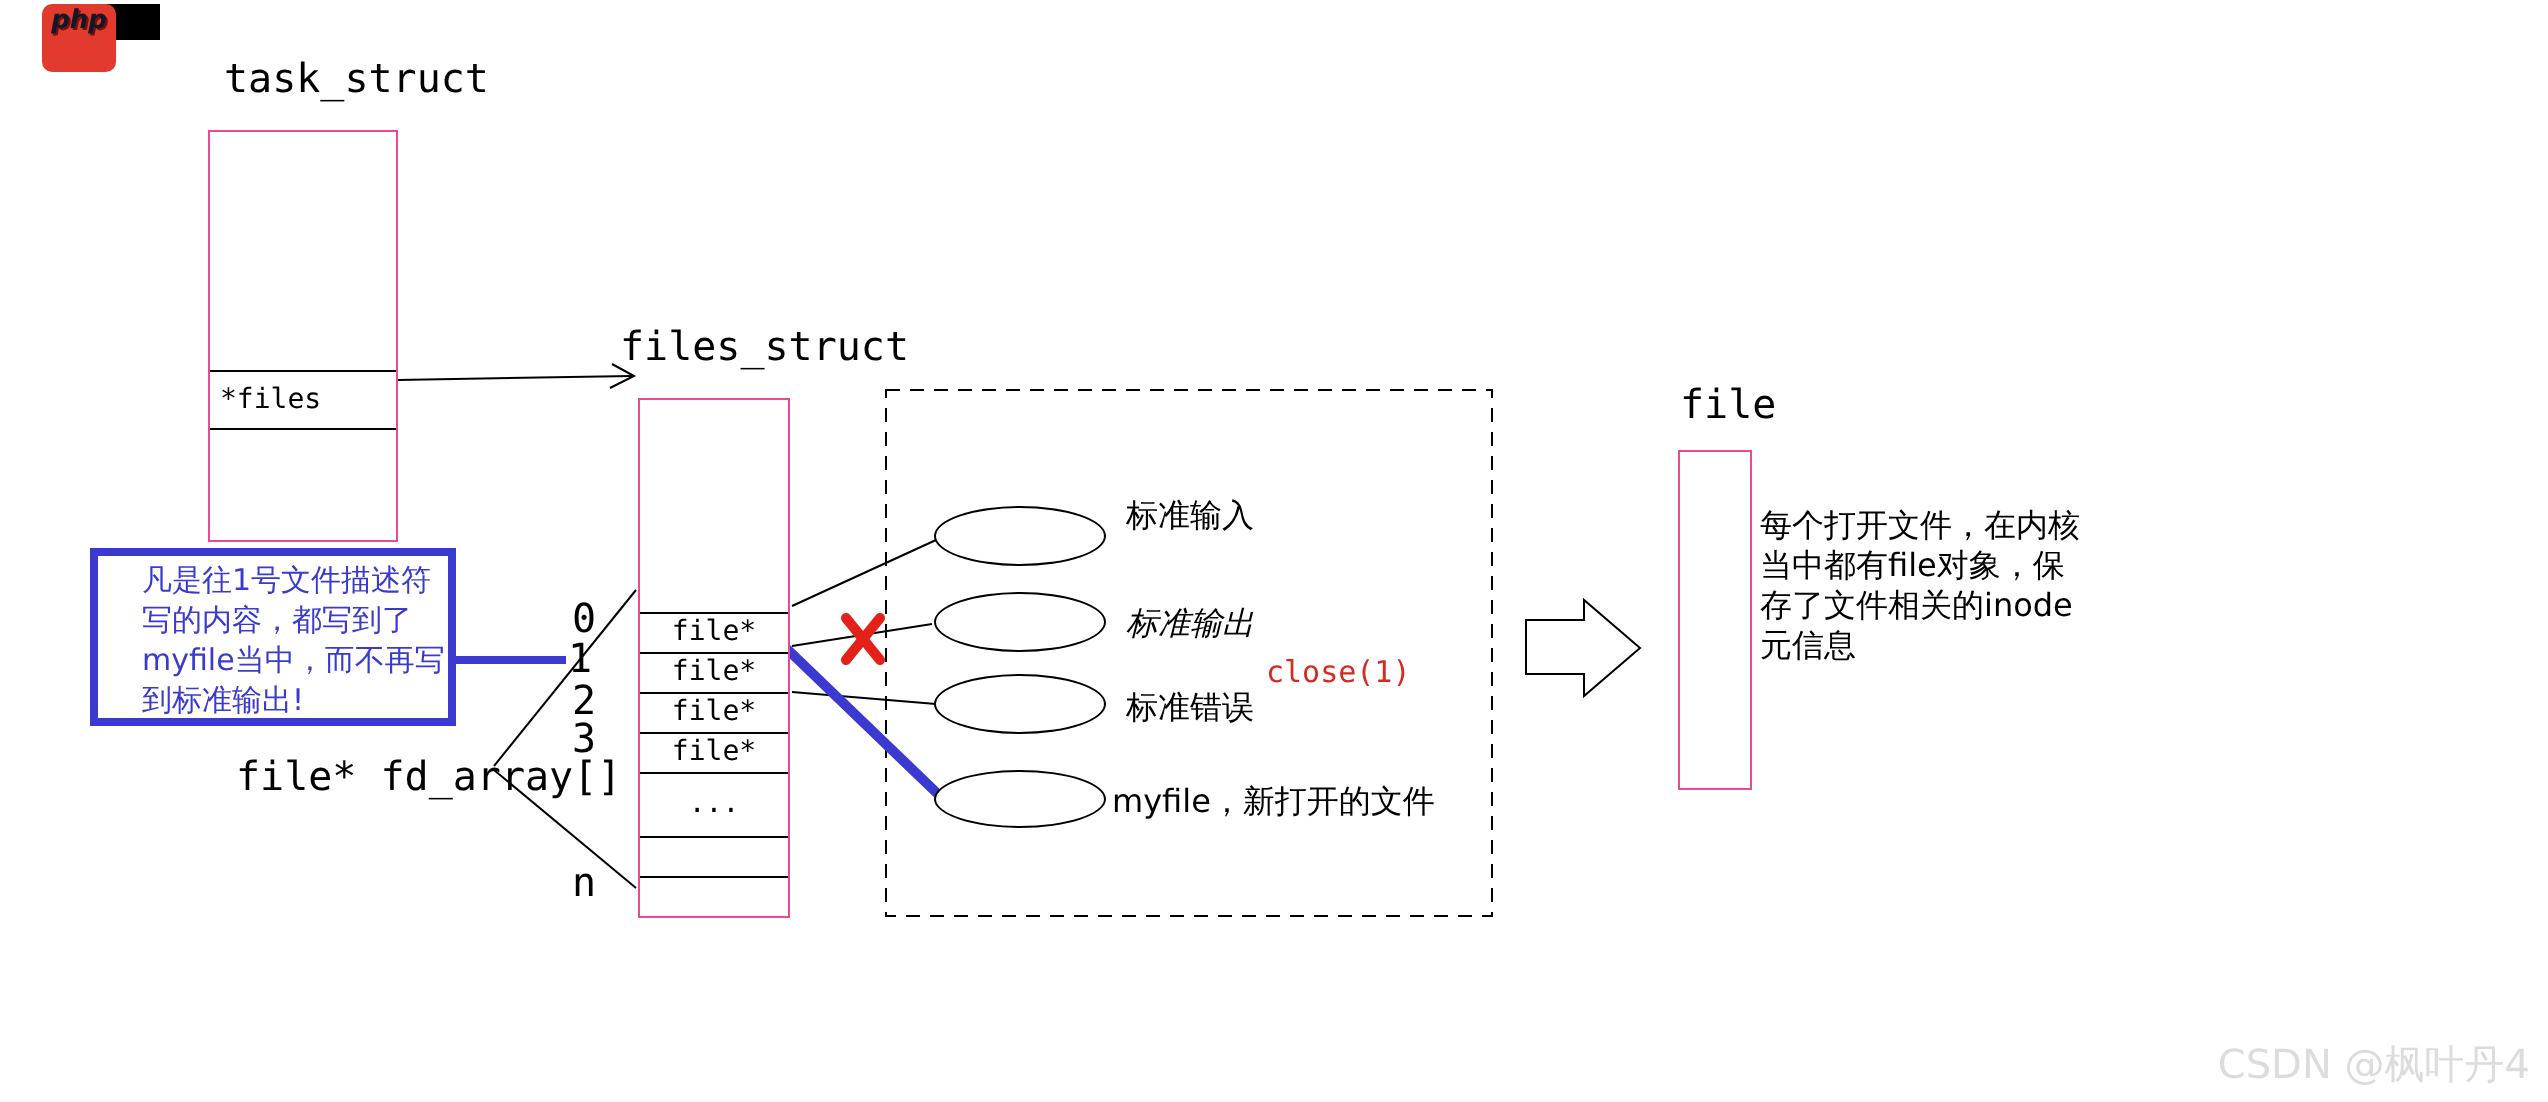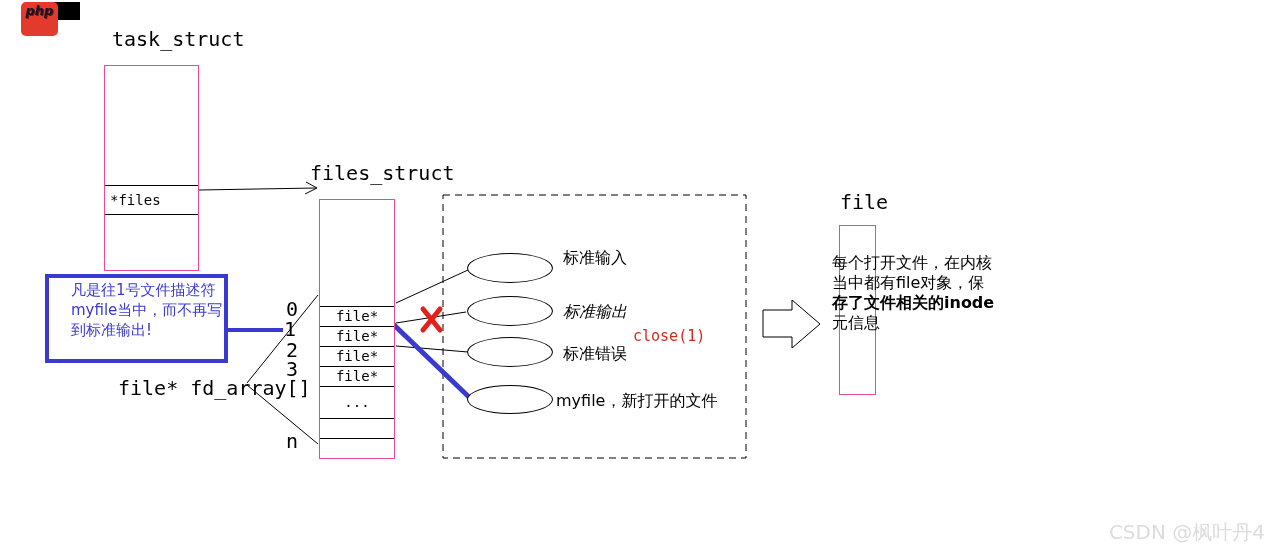--- a/index.html
+++ b/index.html
@@ -82,40 +82,41 @@
   <div class="abs mono" style="left:286px;top:297px;">0</div>
   <div class="abs mono" style="left:284px;top:317px;">1</div>
   <div class="abs mono" style="left:286px;top:338px;">2</div>
   <div class="abs mono" style="left:286px;top:357px;">3</div>
   <div class="abs mono" style="left:286px;top:429px;">n</div>
 
   <div class="abs mono" style="left:118px;top:376px;">file* fd_array[]</div>
 
   <div class="note-box">
     <div class="note-line">凡是往1号文件描述符</div>
+    <div class="note-line">写的内容，都写到了</div>
     <div class="note-line">myfile当中，而不再写</div>
     <div class="note-line">到标准输出!</div>
   </div>
 
   <div class="ellipse" style="left:467px;top:253px;"></div>
   <div class="ellipse" style="left:467px;top:296px;"></div>
   <div class="ellipse" style="left:467px;top:337px;"></div>
   <div class="ellipse" style="left:467px;top:385px;height:29px;"></div>
 
   <div class="abs cjk" style="left:563px;top:248px;">标准输入</div>
   <div class="abs cjk" style="left:563px;top:302px;font-style:italic;">标准输出</div>
   <div class="abs mono" style="left:633px;top:304px;font-size:15px;color:#d42a22;margin-top:23px;">close(1)</div>
   <div class="abs cjk" style="left:563px;top:344px;">标准错误</div>
   <div class="abs cjk" style="left:556px;top:391px;">myfile，新打开的文件</div>
 
   <div class="abs mono" style="left:840px;top:190px;">file</div>
   <div class="box" style="left:839px;top:213px;width:37px;height:170px;"></div>
 
-  <div class="abs" style="left:832px;top:253px;">
+  <div class="abs" style="left:880px;top:253px;">
     <div class="cjk" style="line-height:20px;">每个打开文件，在内核</div>
     <div class="cjk" style="line-height:20px;">当中都有file对象，保</div>
-    <div class="cjk" style="line-height:20px;font-weight:bold;">存了文件相关的inode</div>
+    <div class="cjk" style="line-height:20px;">存了文件相关的inode</div>
     <div class="cjk" style="line-height:20px;">元信息</div>
   </div>
 
   <div class="watermark">CSDN @枫叶丹4</div>
 
 </div>
 
 </body></html>

